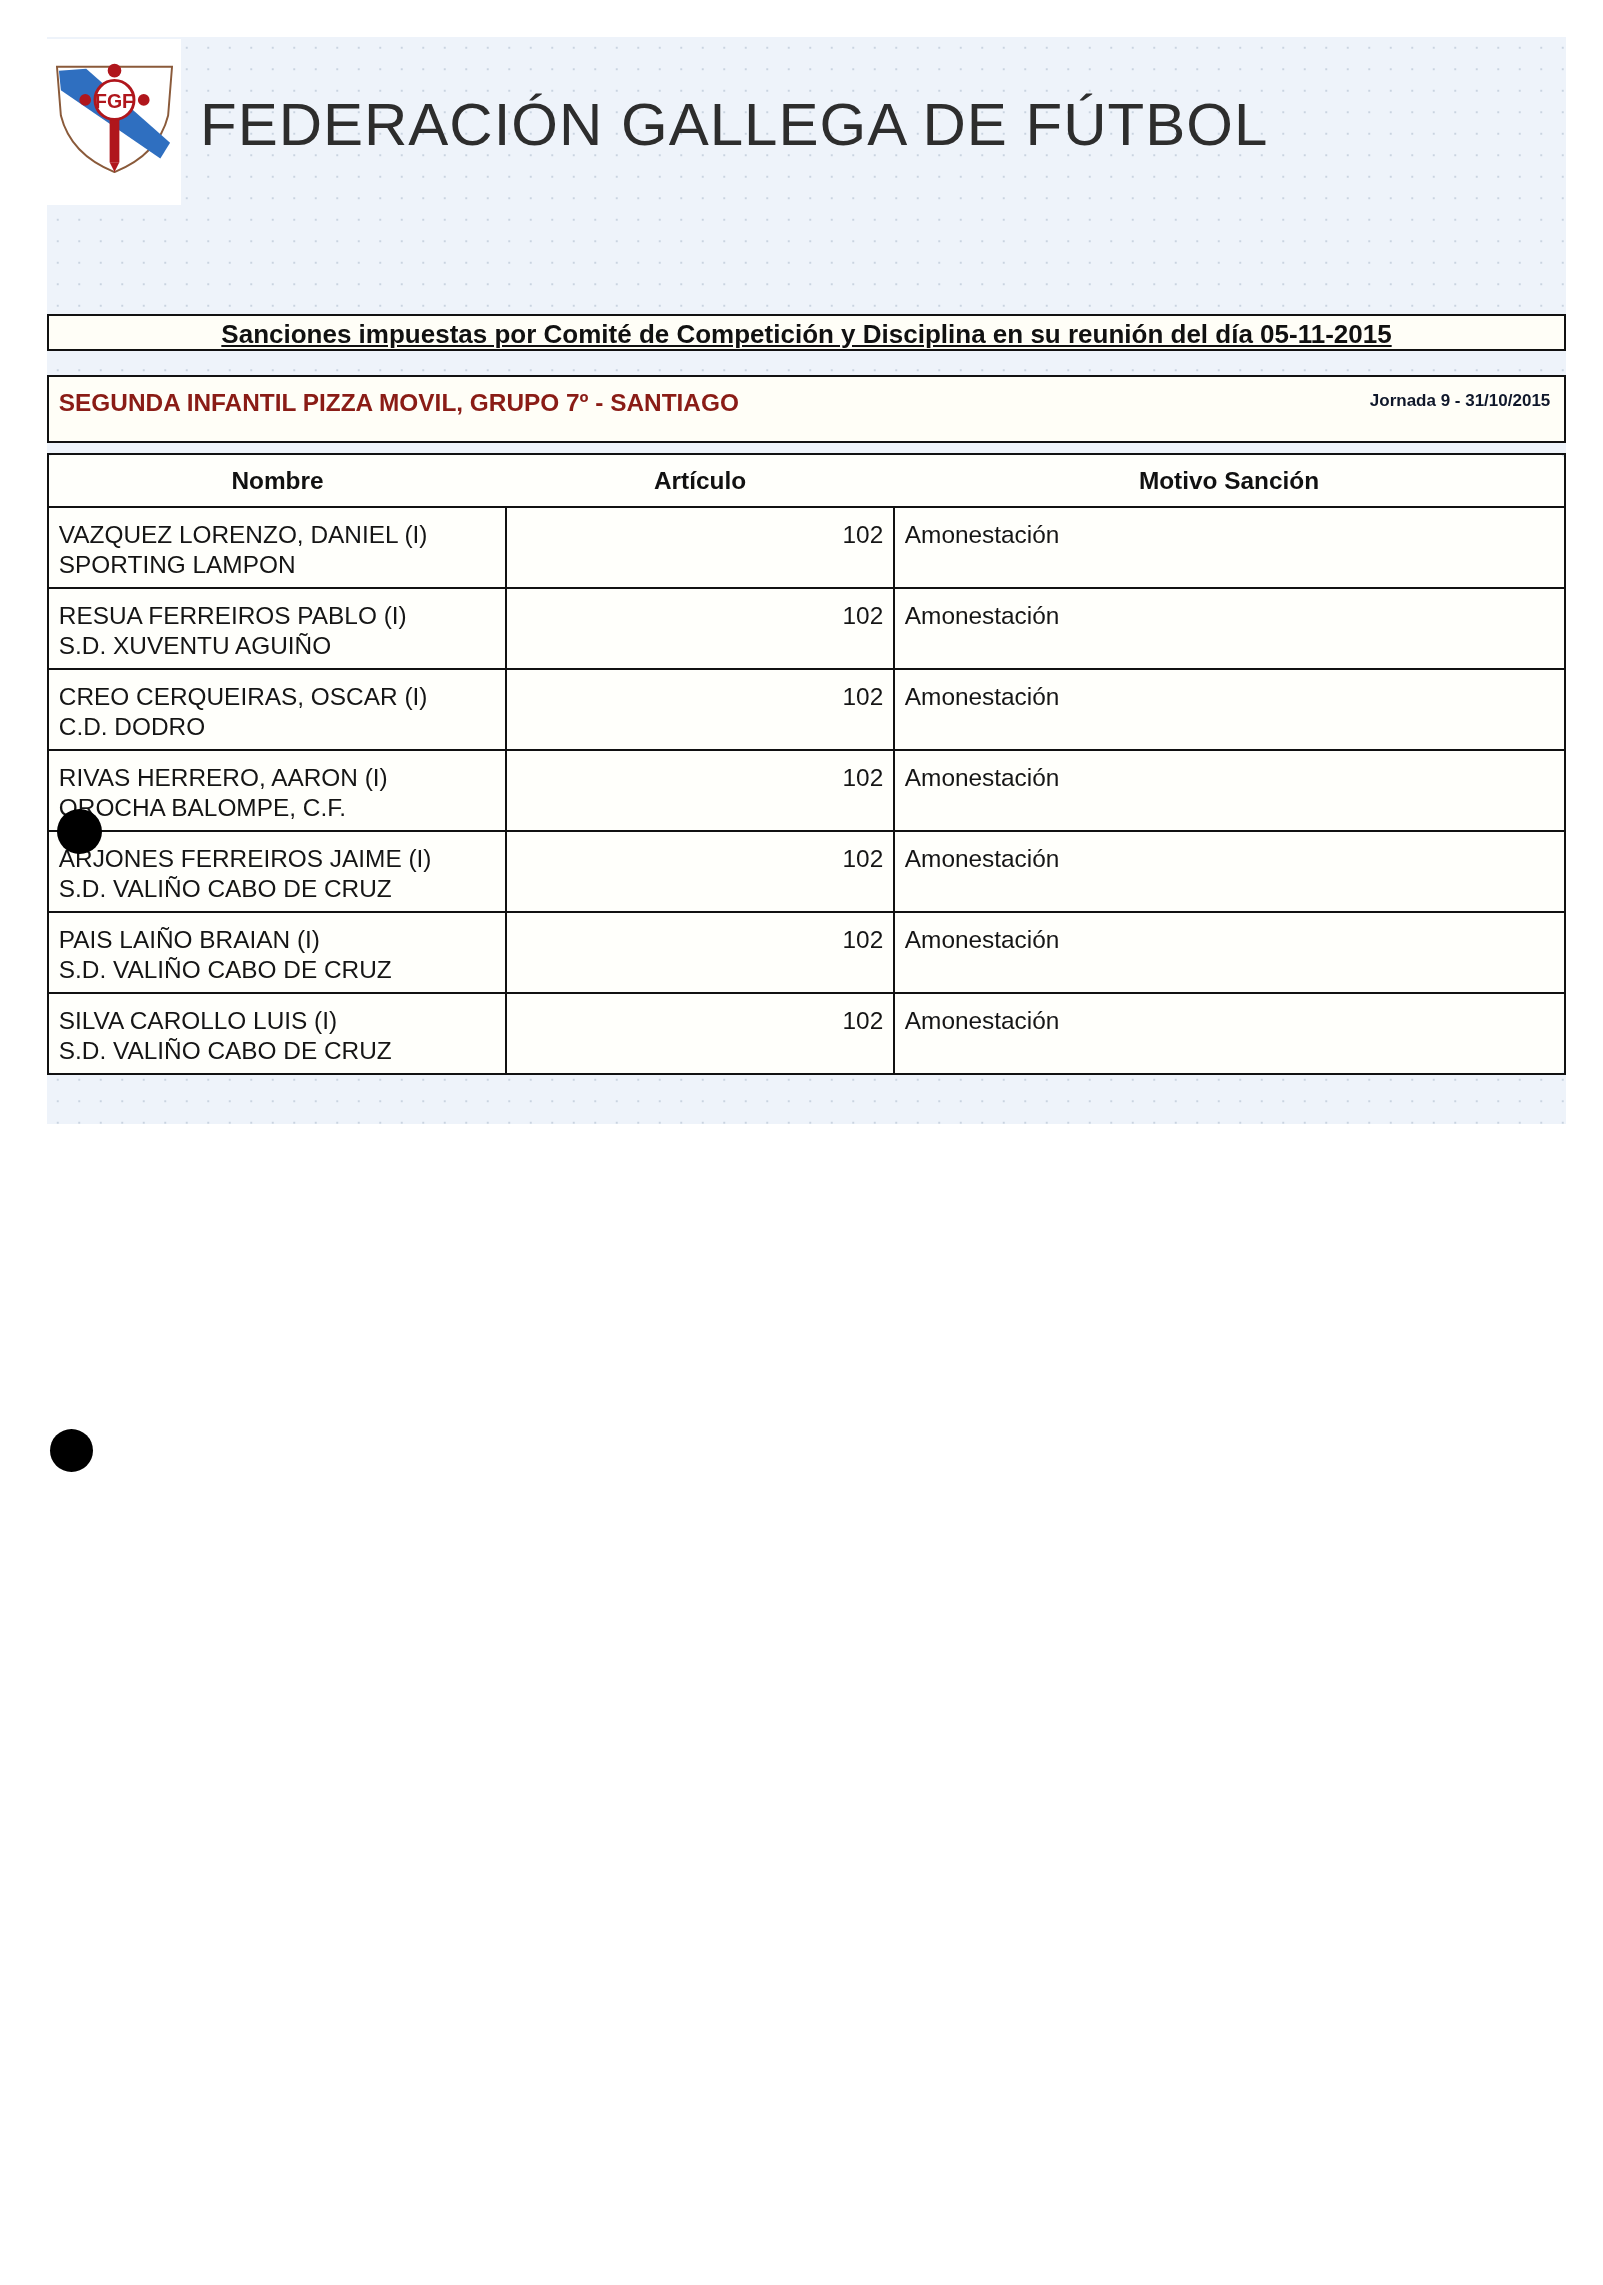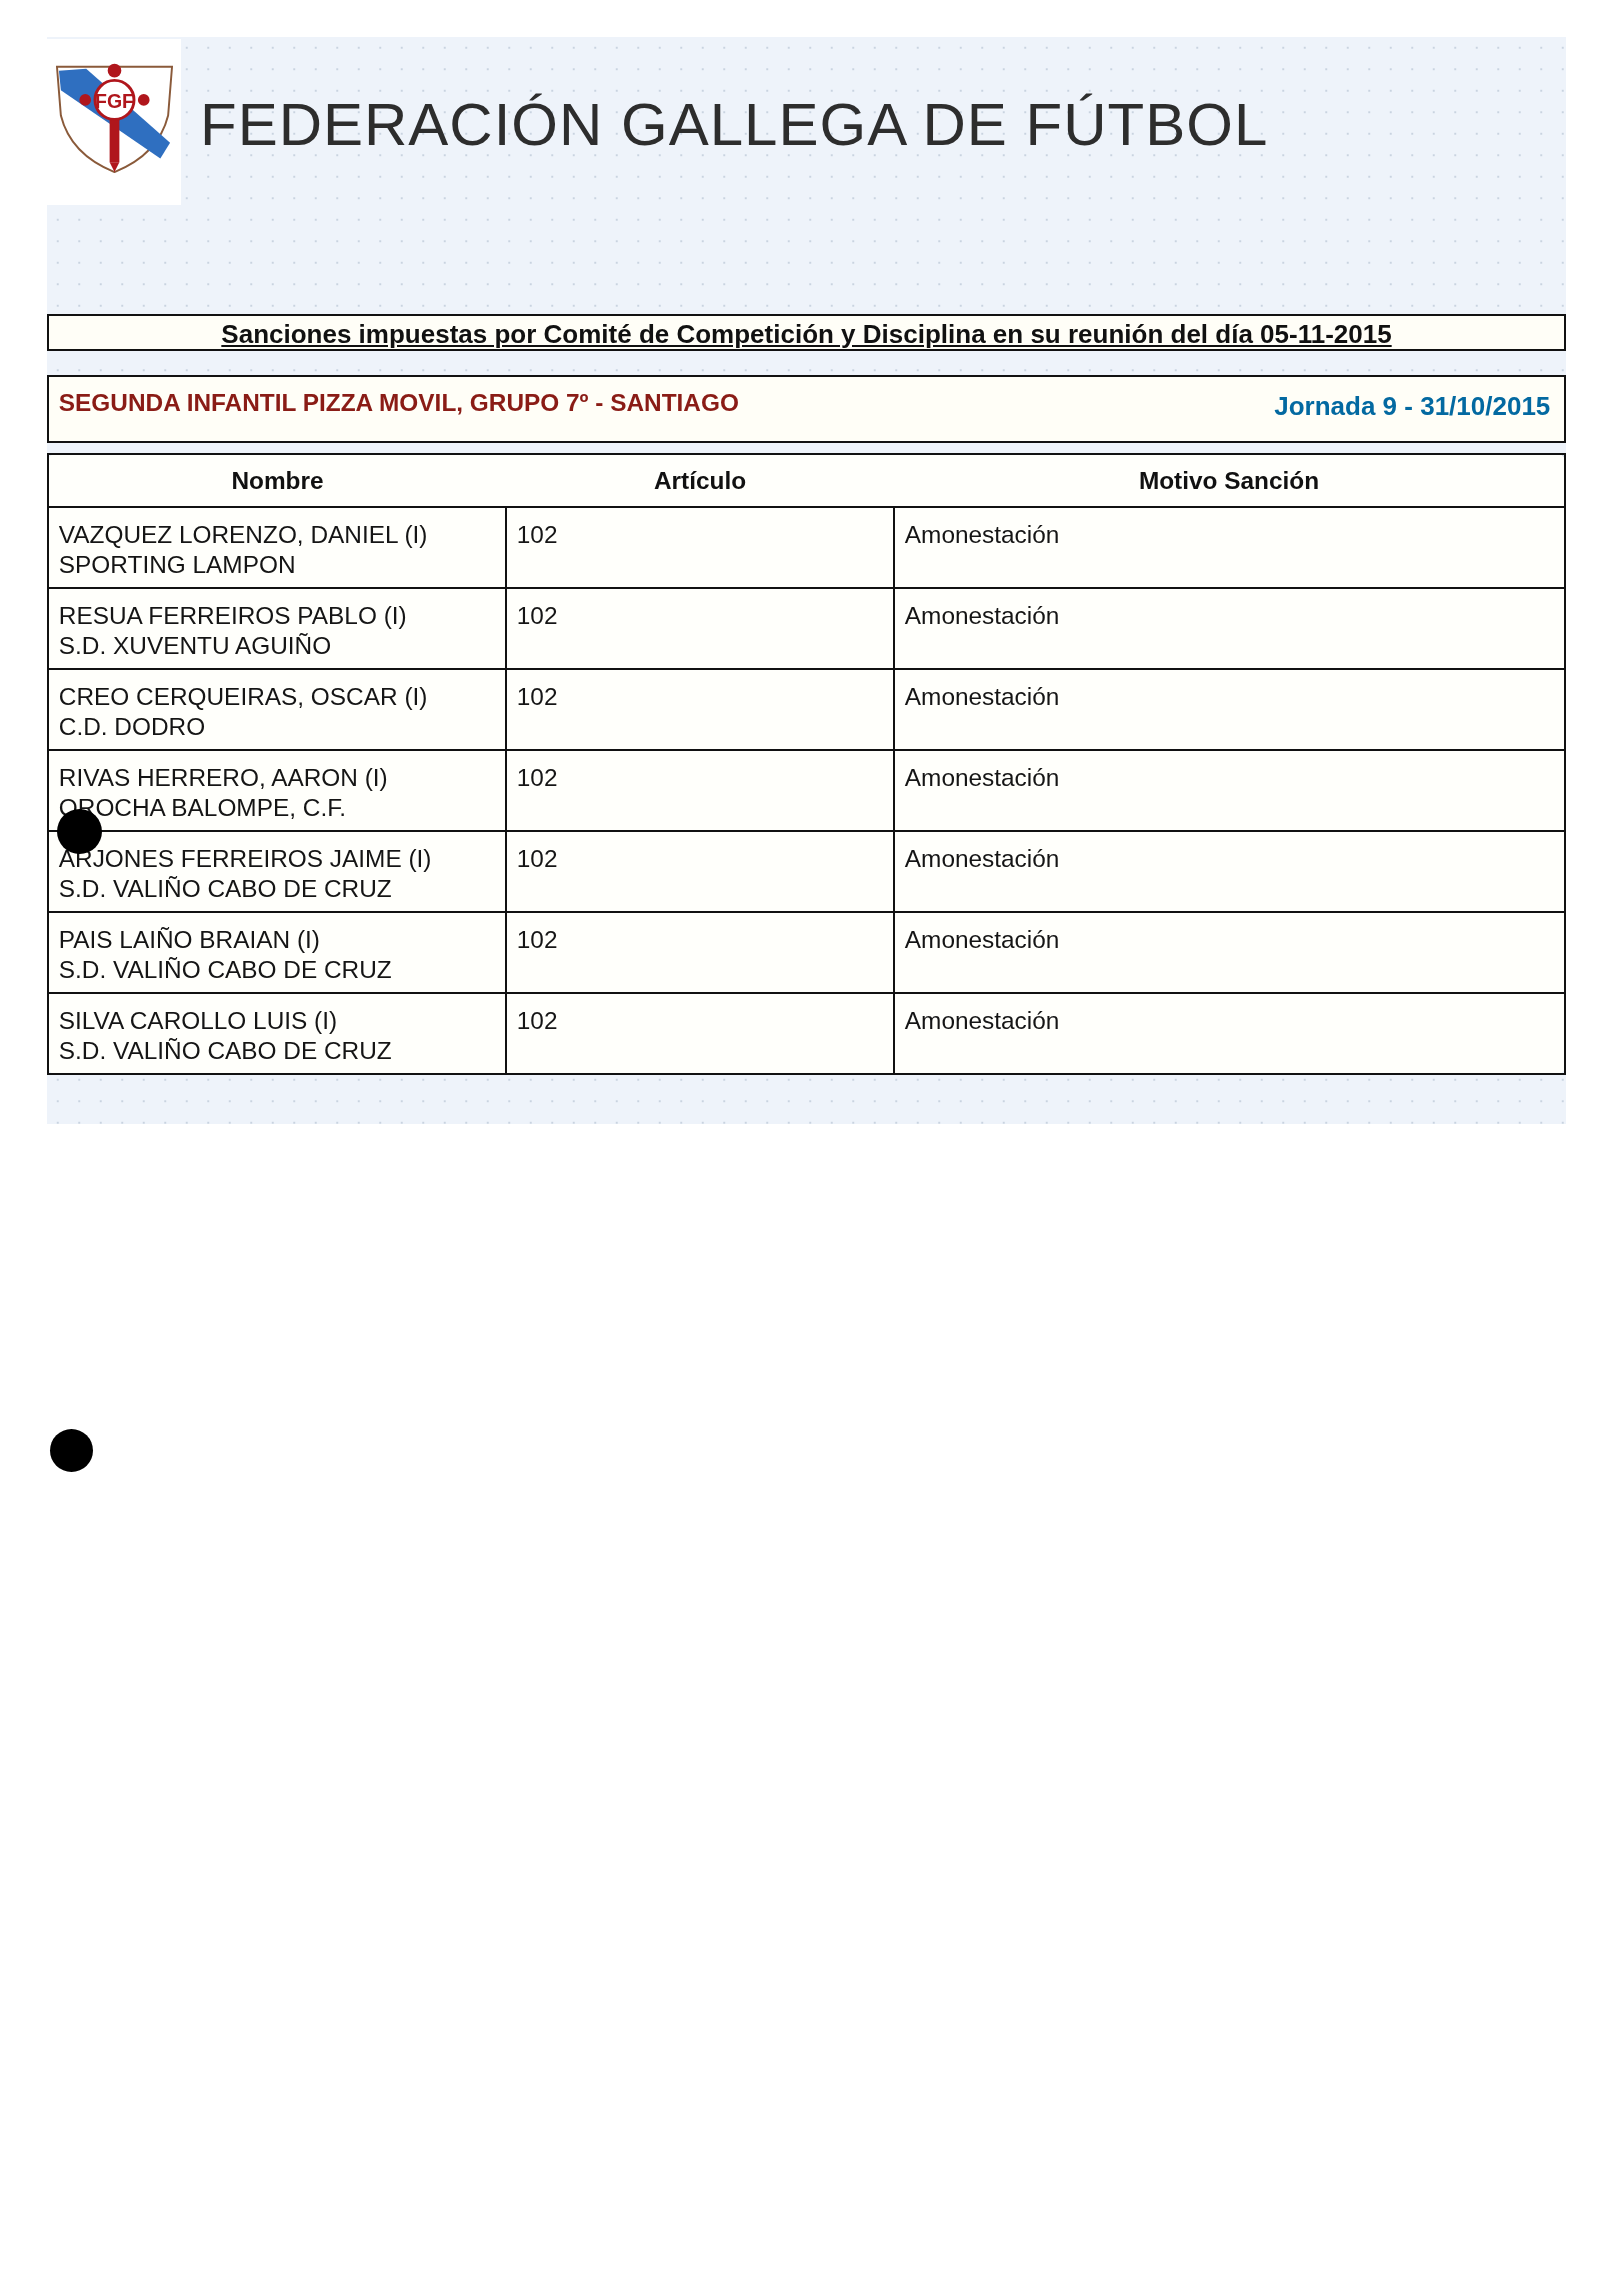--- a/index.html
+++ b/index.html
@@ -9,28 +9,28 @@
     background-image:radial-gradient(#c9d3e0 1px, transparent 1.3px);
     background-size:21.5px 21.5px;}
   .logo-bg{position:absolute;left:19.5px;top:39px;width:161px;height:166px;background:#ffffff;}
   .logo{position:absolute;left:51px;top:57px;width:127px;height:117px;}
   .org-title{position:absolute;left:200px;top:90px;font-size:60px;color:#2d2d2d;letter-spacing:1px;font-weight:normal;}
   .box{position:absolute;background:#fffef7;border:2.9px solid #111;box-sizing:border-box;}
   .title-box{left:47px;top:314px;width:1519px;height:37px;}
   .title-text{position:absolute;left:0;right:0;top:2.9px;text-align:center;font-size:26px;font-weight:bold;color:#111;text-decoration:underline;}
   .group-box{left:47px;top:375px;width:1519px;height:68px;}
   .group-name{position:absolute;left:9.8px;top:11.7px;font-size:24.4px;font-weight:bold;color:#8a1c16;}
-  .jornada{position:absolute;right:13.7px;top:13.7px;font-size:26px;font-weight:bold;color:#0369a1;margin-left:44px;}
+  .jornada{position:absolute;right:13.7px;top:13.7px;font-size:17px;font-weight:bold;color:#0f172a;margin-left:44px;}
   table.sanctions{position:absolute;left:47px;top:453px;width:1519px;border-collapse:collapse;background:#fffffb;border-radius:11px;}
   table.sanctions th{height:51px;font-size:24.4px;font-weight:bold;color:#111;text-align:center;border-top:2.9px solid #111;border-bottom:2.9px solid #111;padding:0;}
   table.sanctions th:first-child{border-left:2.9px solid #111;}
   table.sanctions th:last-child{border-right:2.9px solid #111;}
   table.sanctions td{height:81px;border:2.9px solid #111;border-top:none;vertical-align:top;font-size:24.4px;color:#151515;padding:11.7px 9.8px 0 9.8px;box-sizing:border-box;line-height:30px;}
   td.c-name{width:458px;margin-top:22px;}
-  td.c-art{width:388px;text-align:left;margin-top:24px;}
+  td.c-art{width:388px;text-align:right;margin-top:24px;}
   td.c-motivo{padding-left:24.4px;}
   .line{display:block;}
   .dot{position:absolute;background:#000;border-radius:50%;}
 </style>
 </head>
 <body>
 
 <div class="bgpanel"></div>
 <div class="logo-bg"></div>
 

